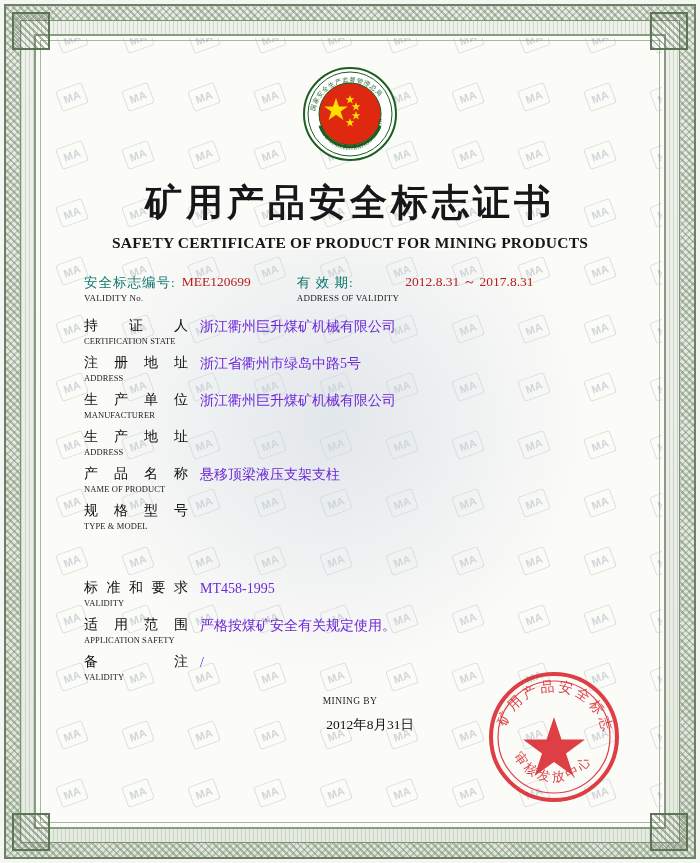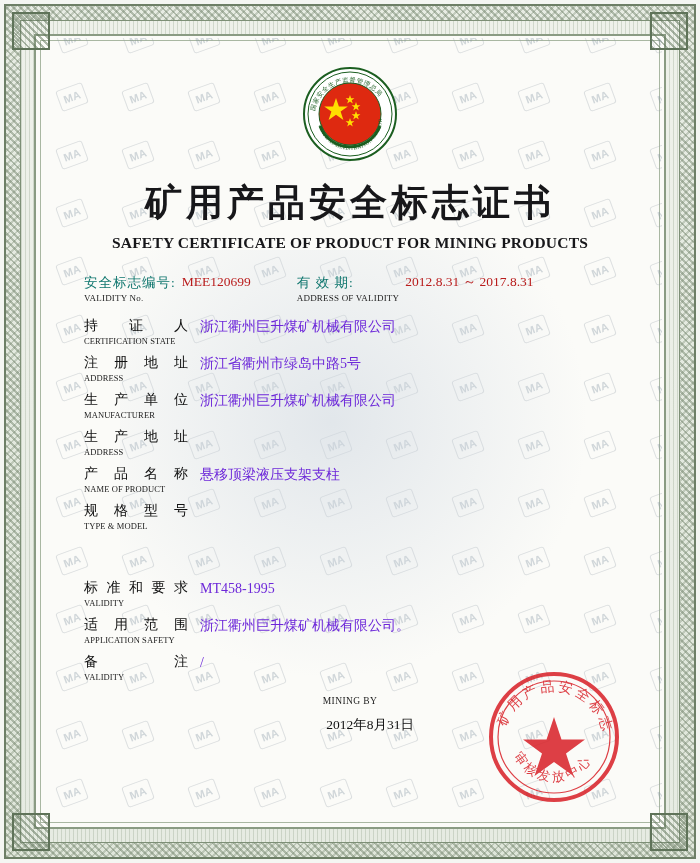--- a/index.html
+++ b/index.html
@@ -564,21 +564,21 @@
         <div class="field">
           <div class="label-block">
             <div class="cn">
               <span>适</span>
               <span>用</span>
               <span>范</span>
               <span>围</span>
             </div>
             <div class="en">APPLICATION SAFETY</div>
           </div>
-          <div class="value">浙江衢州巨升煤矿机械有限公司。</div>
+          <div class="value">严格按煤矿安全有关规定使用。</div>
         </div>
         <div class="field">
           <div class="label-block">
             <div class="cn">
               <span>备</span>
               <span>注</span>
             </div>
             <div class="en">VALIDITY</div>
           </div>
           <div class="value">/</div>

